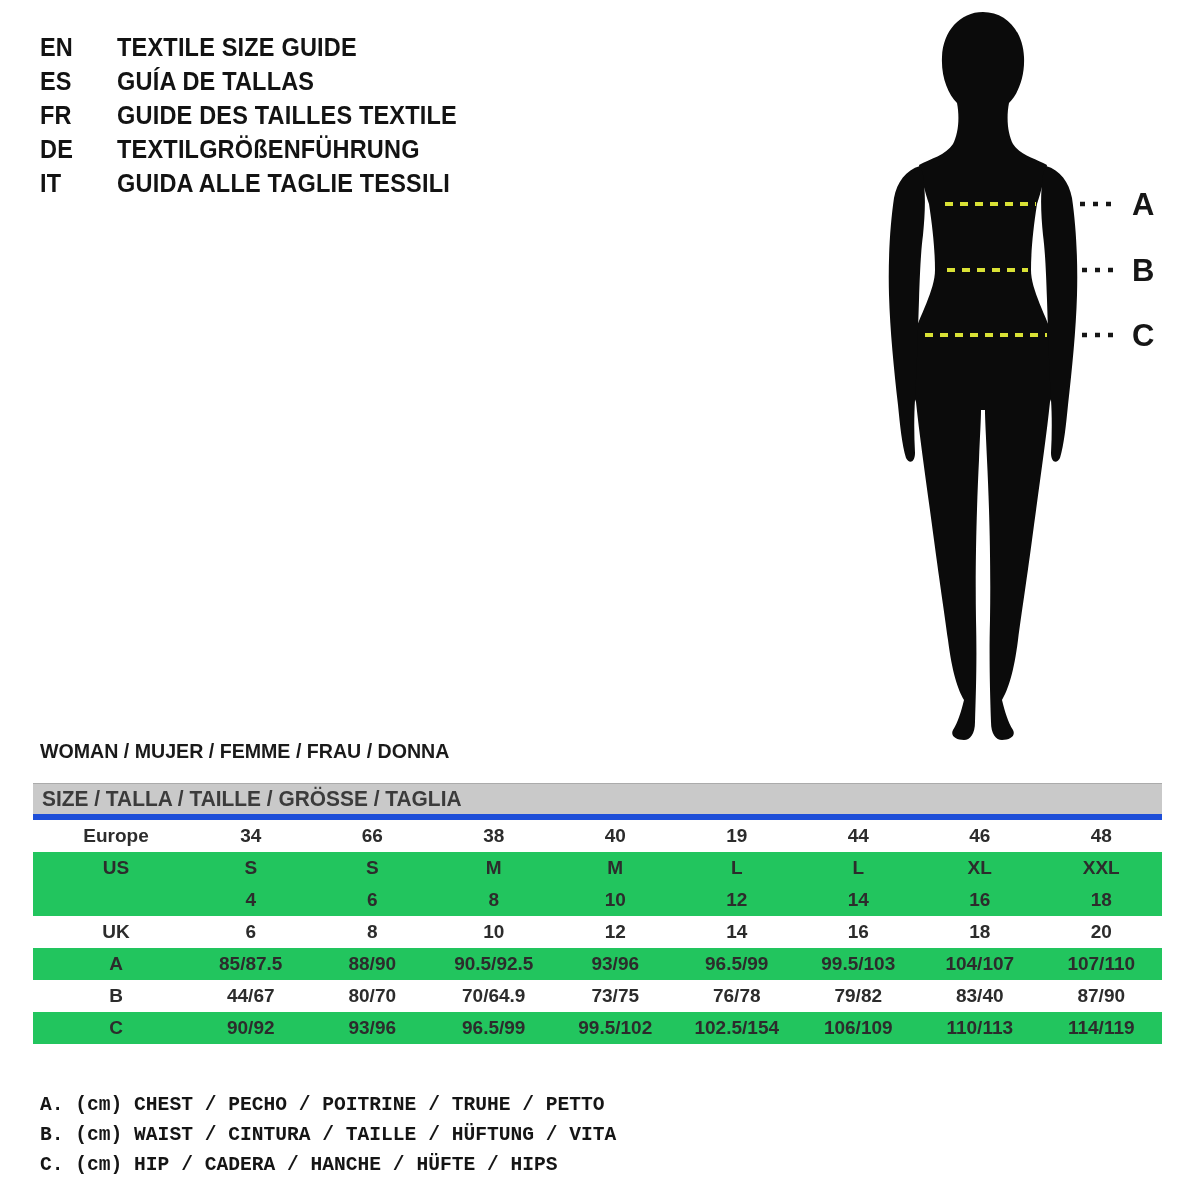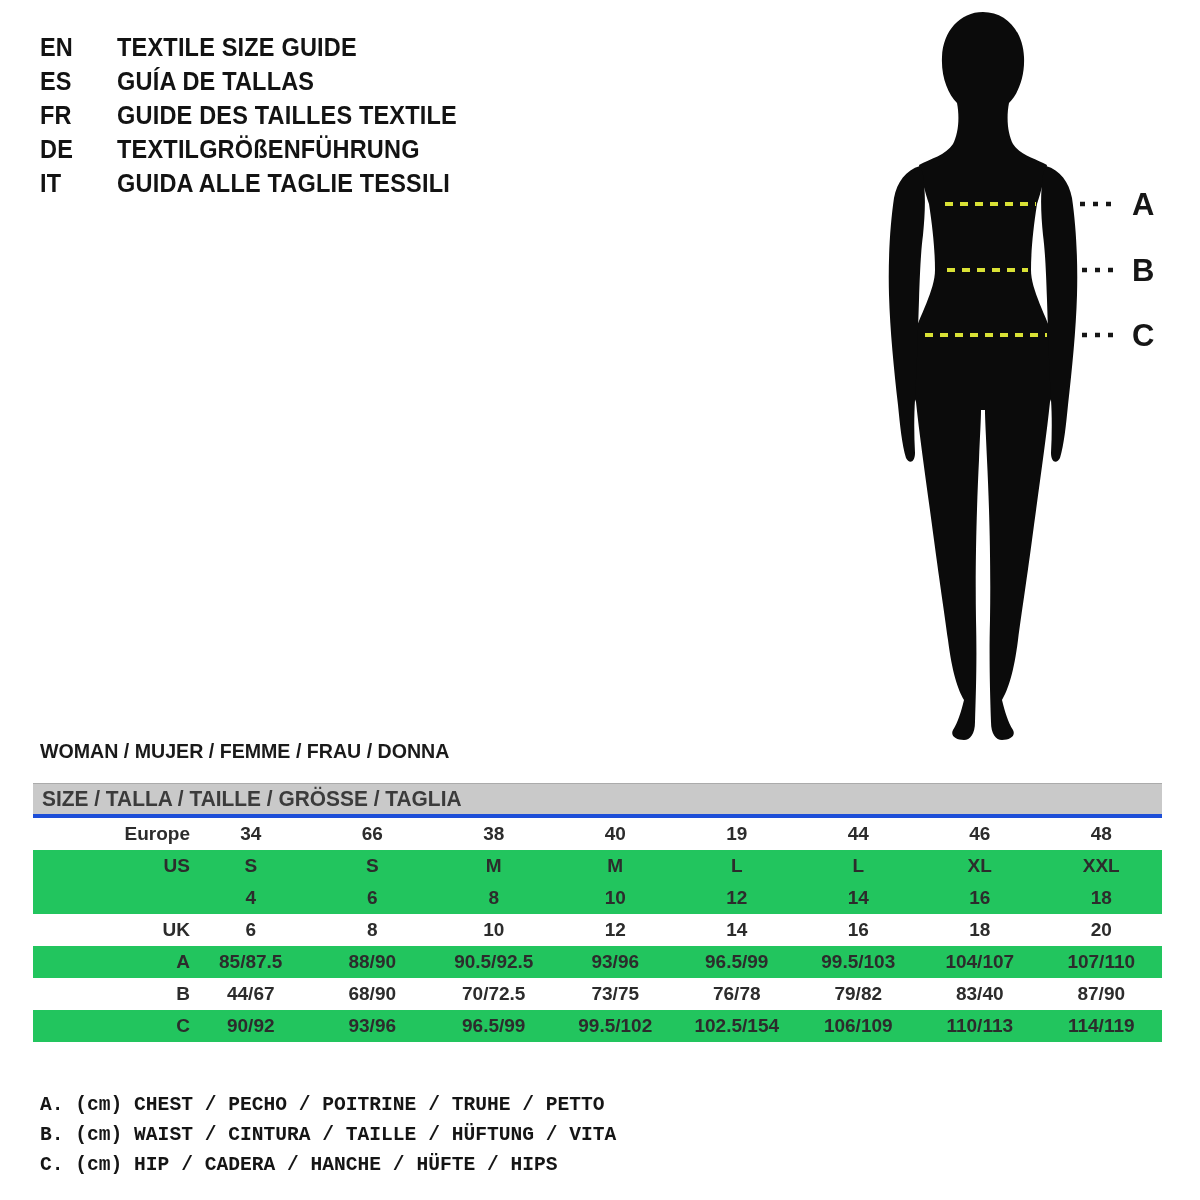--- a/index.html
+++ b/index.html
@@ -36,36 +36,36 @@
     position: absolute; left: 40px; top: 740px;
     font-size: 20px; font-weight: 700; white-space: nowrap;
     transform: scaleX(0.98); transform-origin: left top; color: #1a1a1a;
   }
 
   
   .size-table { position: absolute; left: 33px; top: 783px; width: 1129px; }
   .thead {
     background: #c9c9c9;
     border-top: 1px solid #ababab;
-    border-bottom: 4px solid #1d4ed8;
+    border-bottom: 6px solid #1d4ed8;
     height: 30px; line-height: 30px;
     padding-left: 9px;
     font-size: 22px; font-weight: 700; color: #3b3b3b;
     white-space: nowrap;
   }
   .thead .condense { display: inline-block; transform: scaleX(0.95); transform-origin: left center; }
   .trow {
     display: grid;
     grid-template-columns: 157px repeat(8, 1fr);
     height: 32px; line-height: 32px;
     font-size: 19px; font-weight: 700; color: #2c2c2c;
   }
   .trow.shaded { background: #22c55e; }
   .tcell { text-align: center; white-space: nowrap; }
-  .tcell.label { text-align: right; padding-left: 9px; }
+  .tcell.label { text-align: center; padding-left: 9px; }
 
   
   .legend-block { position: absolute; left: 40px; top: 1090px; font-family: Liberation Mono, monospace; }
   .legend-line {
     font-size: 20px; font-weight: 700; line-height: 30px;
     white-space: nowrap; color: #151515;
     transform: scaleX(0.98); transform-origin: left top;
   }
 </style>
 </head>
@@ -231,22 +231,22 @@
         <div class="tcell">90.5/92.5</div>
         <div class="tcell">93/96</div>
         <div class="tcell">96.5/99</div>
         <div class="tcell">99.5/103</div>
         <div class="tcell">104/107</div>
         <div class="tcell">107/110</div>
       </div>
       <div class="trow">
         <div class="tcell label">B</div>
         <div class="tcell">44/67</div>
-        <div class="tcell">68/90</div>
-        <div class="tcell">70/72.5</div>
+        <div class="tcell">80/70</div>
+        <div class="tcell">70/64.9</div>
         <div class="tcell">73/75</div>
         <div class="tcell">76/78</div>
         <div class="tcell">79/82</div>
         <div class="tcell">83/40</div>
         <div class="tcell">87/90</div>
       </div>
       <div class="trow shaded">
         <div class="tcell label">C</div>
         <div class="tcell">90/92</div>
         <div class="tcell">93/96</div>

